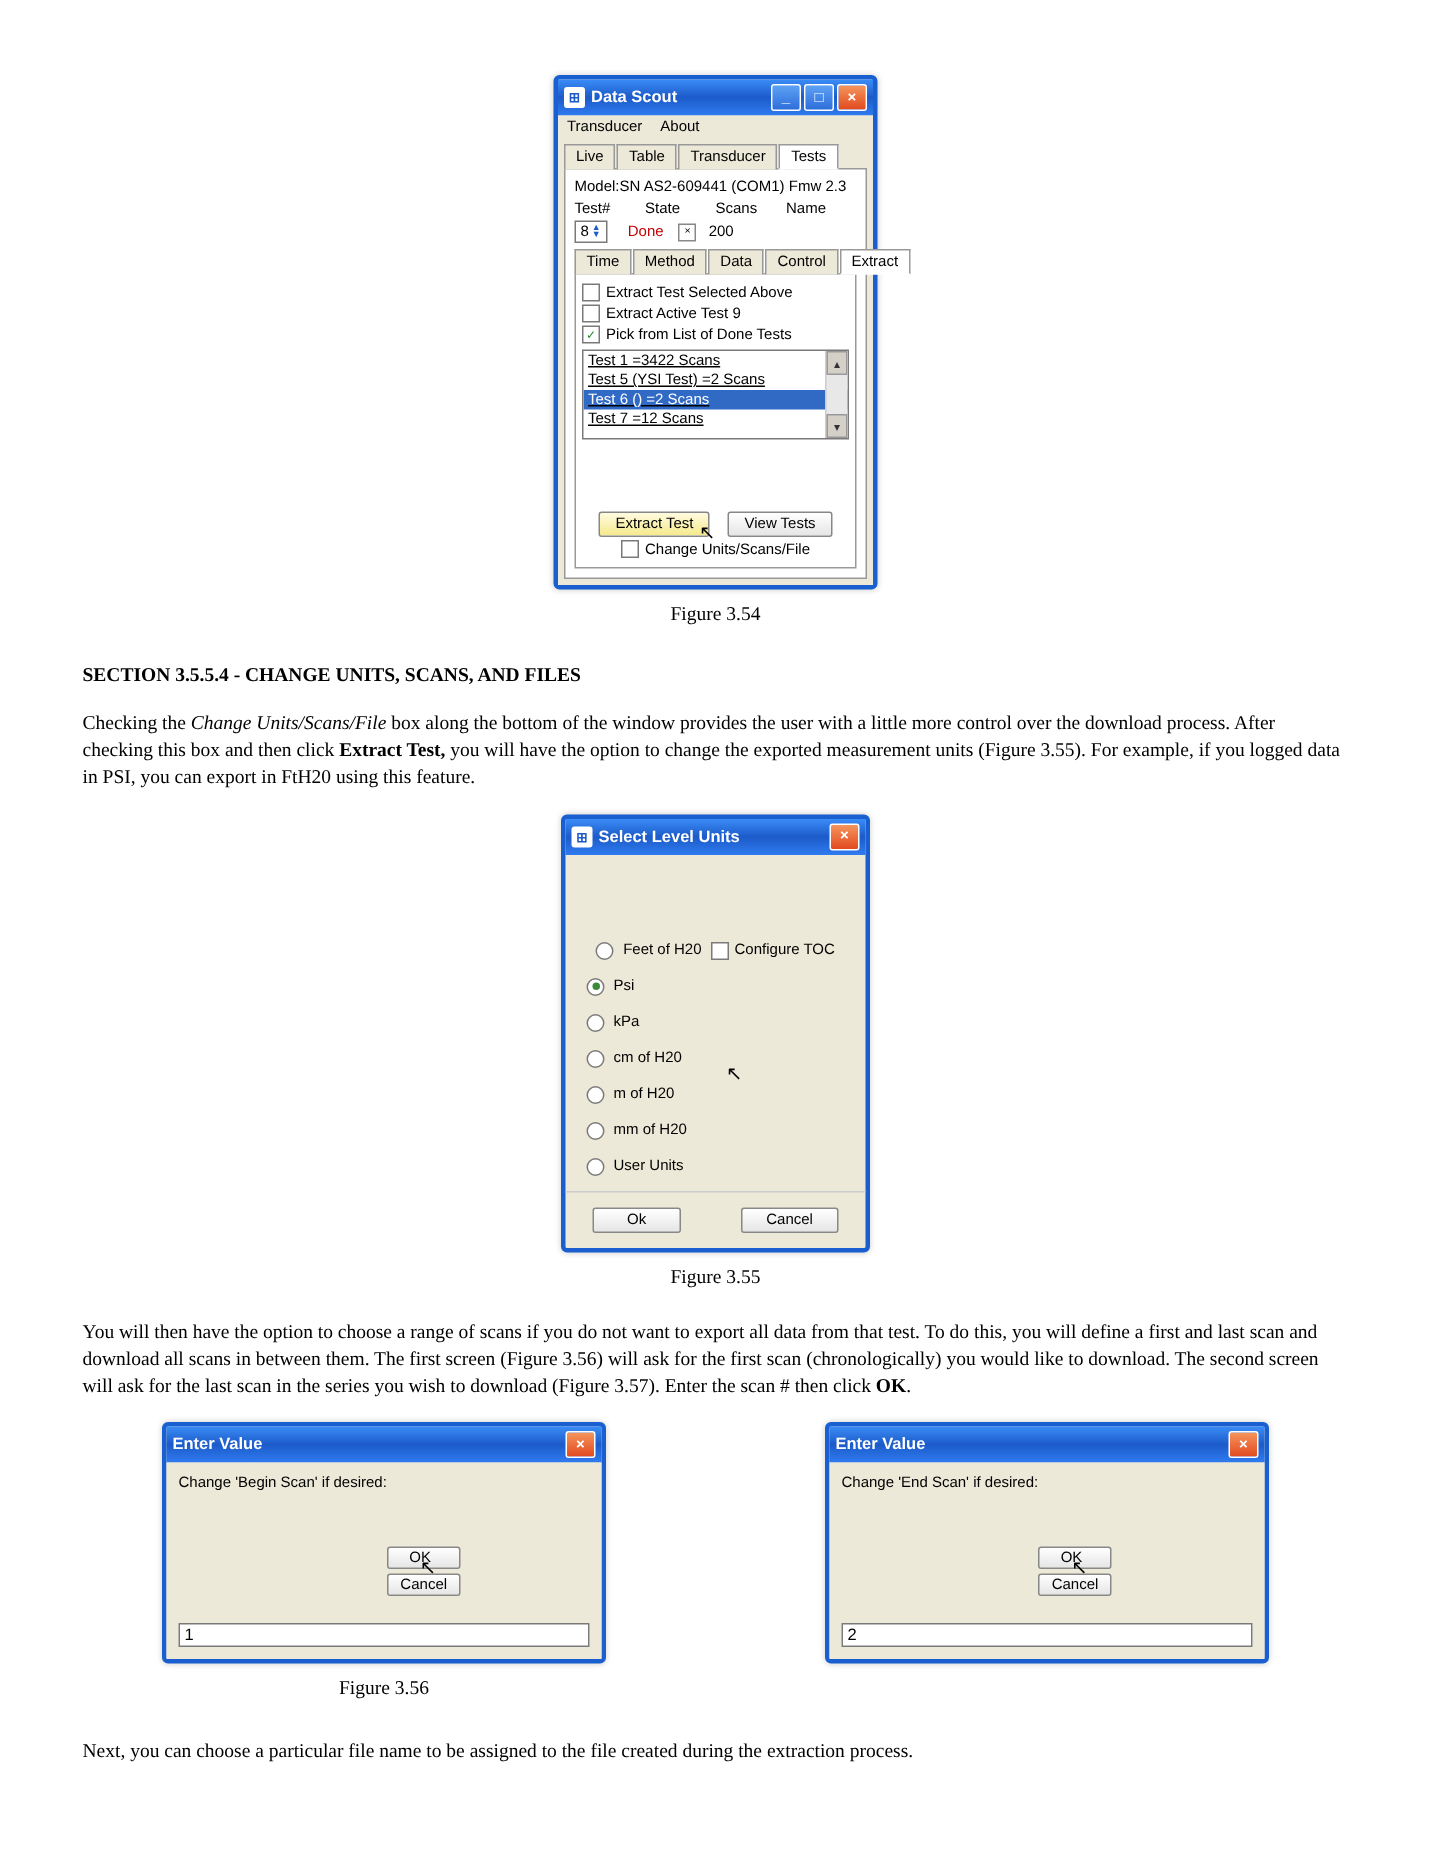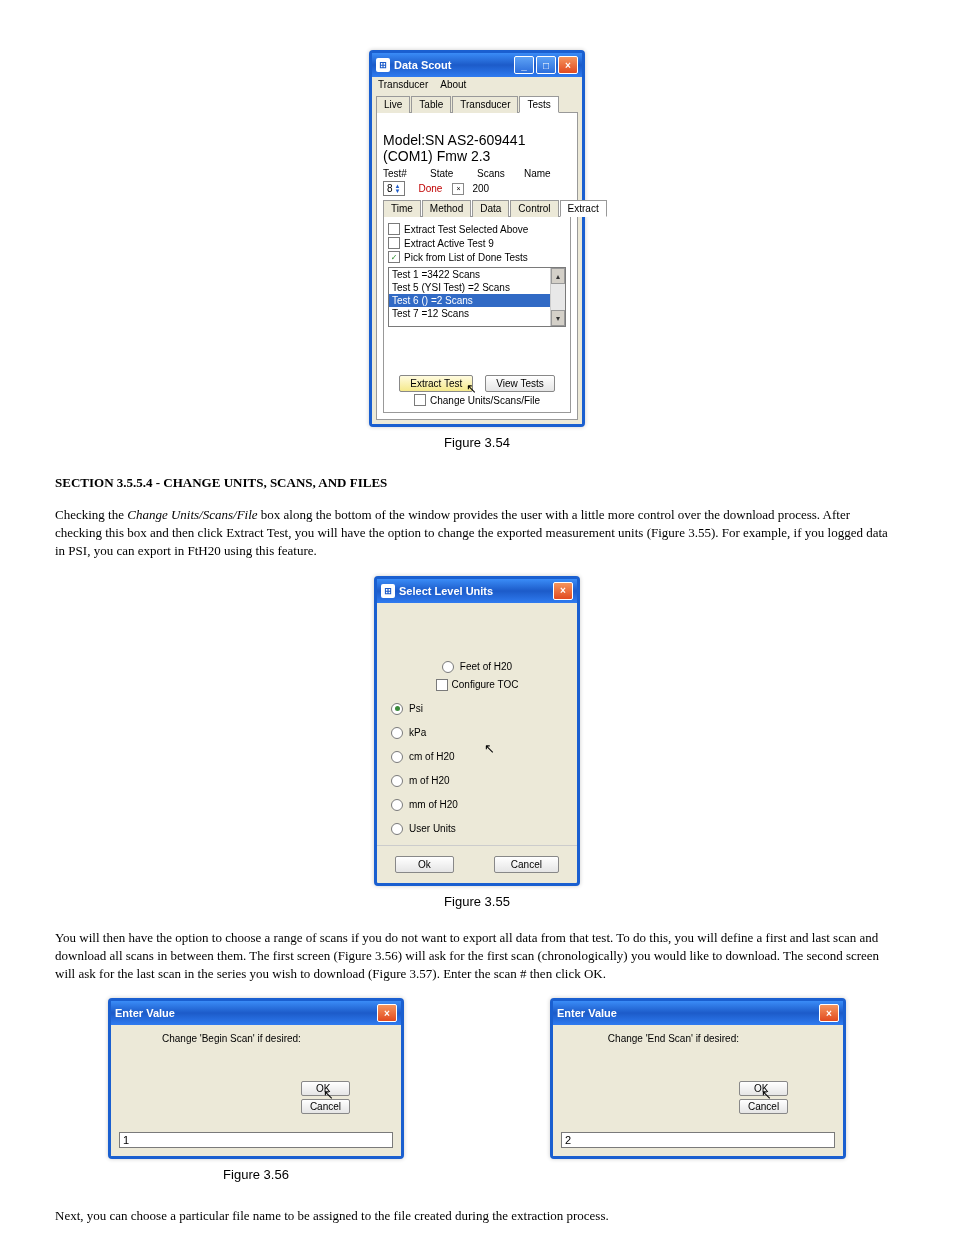--- a/index.html
+++ b/index.html
@@ -1,55 +1,55 @@
 <!DOCTYPE html>
 <html><head>
 <meta charset="utf-8">
 <style>
 body { margin:0; padding:50px 55px; font-family:Georgia,serif; font-size:13px; color:#000; background:#fff; }
 .page { width:844px; margin:0 auto; }
 .center { text-align:center; }
-.caption { font-family:Liberation Sans, sans-serif; font-size:13px; margin:8px 0 20px; }
+.caption { font-family:Liberation Serif, serif; font-size:13px; margin:8px 0 20px; }
 .section-h { font-weight:bold; font-size:13px; margin:25px 0 15px; }
 p { margin:0 0 15px; line-height:1.4; }
 em { font-style:italic; }
-strong { font-weight:normal; }
+strong { font-weight:bold; }
 .win { display:inline-block; text-align:left; border:3px solid #1a5fd0; border-radius:4px; background:#ece9d8; font-family:Tahoma,Arial,sans-serif; font-size:10px; box-shadow:0 0 4px rgba(0,0,0,.2); }
 .titlebar { background:linear-gradient(to bottom,#3a8cf7 0%,#1c5bc9 50%,#2f7bf0 100%); color:#fff; font-weight:bold; font-size:11px; padding:3px 4px; display:flex; align-items:center; }
 .titlebar .ticon { width:14px; height:14px; background:#fff; border-radius:2px; margin-right:4px; display:inline-flex; align-items:center; justify-content:center; color:#1c5bc9; font-size:9px; }
 .titlebar .ttext { flex:1; }
 .tbtn { width:18px; height:16px; margin-left:2px; border:1px solid #fff; border-radius:2px; display:inline-flex; align-items:center; justify-content:center; font-size:10px; font-weight:bold; }
 .tbtn.min { background:linear-gradient(#5da2f5,#2d6edb); color:#fff; }
 .tbtn.max { background:linear-gradient(#5da2f5,#2d6edb); color:#fff; }
 .tbtn.close { background:linear-gradient(#f5955d,#e24a1f); color:#fff; }
 .menubar { background:#ece9d8; padding:2px 6px; font-size:10px; display:flex; gap:12px; }
 .body-inner { background:#ece9d8; padding:4px; }
 .tabs { display:flex; }
 .tab { padding:2px 7px; border:1px solid #999; background:#ece9d8; font-size:10px; border-bottom:none; margin-right:1px; }
 .tab.active { background:#fff; border-bottom:1px solid #fff; position:relative; z-index:2; }
 .tabs.inner { margin-top:4px; }
 .tabbox { border:1px solid #999; background:#fff; padding:6px; font-size:10px; margin-top:-1px; }
 .row { display:flex; align-items:center; gap:4px; margin:2px 0; }
 .spin { border:1px solid #7a7a7a; background:#fff; padding:1px 3px; font-size:10px; display:inline-flex; align-items:center; gap:2px; }
 .arrows { display:inline-flex; flex-direction:column; font-size:6px; line-height:5px; color:#1c5bc9; }
 .chk { width:10px; height:10px; border:1px solid #7a7a7a; background:#fff; display:inline-flex; align-items:center; justify-content:center; font-size:8px; color:#2a8a2a; }
-.listbox { border:1px solid #7a7a7a; background:#fff; height:58px; overflow:hidden; position:relative; margin:4px 0; }
+.listbox { border:1px solid #7a7a7a; background:#fff; height:58px; overflow:hidden; position:relative; margin:4px 0;text-decoration:underline; }
 .listbox .li { padding:1px 3px; font-size:10px; }
 .listbox .li.sel { background:#316ac5; color:#fff; }
 .listbox .sb { position:absolute; right:0; top:0; width:14px; height:100%; background:#e8e8e8; border-left:1px solid #ccc; }
 .sbarrow { height:14px; background:#d4d0c8; border:1px solid #999; font-size:8px; display:flex; align-items:center; justify-content:center; color:#333; }
 .btn { border:1px solid #888; background:linear-gradient(#fff,#e5e5e5); padding:2px 10px; font-size:10px; border-radius:2px; }
 .btn.y { background:linear-gradient(#fffbe0,#f5e98a); }
 .radio { width:10px; height:10px; border:1px solid #7a7a7a; border-radius:50%; background:#fff; display:inline-flex; align-items:center; justify-content:center; }
 .radio.on::after { content:""; width:5px; height:5px; background:#3a8a3a; border-radius:50%; }
 .radiogroup { padding:10px 14px; display:flex; flex-direction:column; gap:12px; font-size:10px; }
 .radiorow { display:flex; align-items:center; gap:6px; }
 .btnrow { display:flex; gap:40px; justify-content:center; padding:10px; border-top:1px solid #ccc; }
 .entervalue-body { background:#ece9d8; padding:8px; }
-.ev-row { display:flex; justify-content:center; align-items:flex-start; }
+.ev-row { display:flex; justify-content:flex-start; align-items:flex-start; }
 .ev-btns { display:flex; flex-direction:column; gap:3px; }
 .ev-input { width:100%; border:1px solid #7a7a7a; background:#fff; font-size:11px; padding:1px 3px; margin-top:18px; box-sizing:border-box; }
 .two-col { display:flex; justify-content:space-between; gap:40px; margin:15px 0 5px; }
 .two-col .col { flex:1; text-align:center; }
 .footer { display:flex; justify-content:space-between; font-size:11px; margin-top:80px; letter-spacing:1px; }
 .cursor { position:absolute; font-size:13px; color:#000; }
 .cursorwrap { position:relative;margin-top:48px; }
 .done-red { color:#c00000; }
 .headrow { display:flex; font-size:10px; margin-top:4px; }
 .headrow span { flex:1; }
@@ -74,21 +74,21 @@
       <span>About</span>
     </div>
     <div class="body-inner">
       <div class="tabs">
         <span class="tab">Live</span>
         <span class="tab">Table</span>
         <span class="tab">Transducer</span>
         <span class="tab active">Tests</span>
       </div>
       <div class="tabbox">
-        <div style="font-size:14px;margin-top:13px;">Model:SN AS2-609441 (COM1) Fmw 2.3</div>
+        <div style="font-size:10px;">Model:SN AS2-609441 (COM1) Fmw 2.3</div>
         <div class="headrow">
           <span>Test#</span>
           <span>State</span>
           <span>Scans</span>
           <span>Name</span>
         </div>
         <div class="row">
           <span class="spin">
                 <span>8</span>
                 <span class="arrows">▲<br>▼</span>
@@ -150,21 +150,21 @@
 
 <div class="center">
   <div class="win" style="width:200px;">
     <div class="titlebar">
       <span class="ticon">⊞</span>
       <span class="ttext">Select Level Units</span>
       <span class="tbtn close">×</span>
     </div>
     <div class="cursorwrap">
     <div class="radiogroup">
-      <div class="radiorow" style="justify-content:center;flex-direction:column;">
+      <div class="radiorow" style="justify-content:center;">
         <span style="display:flex;gap:6px;align-items:center;">
                 <span class="radio"></span>
                 <span>Feet of H20</span>
               </span>
         <span style="display:flex;gap:4px;align-items:center;">
                 <span class="chk"></span>
                 <span>Configure TOC</span>
               </span>
       </div>
       <div class="radiorow">

